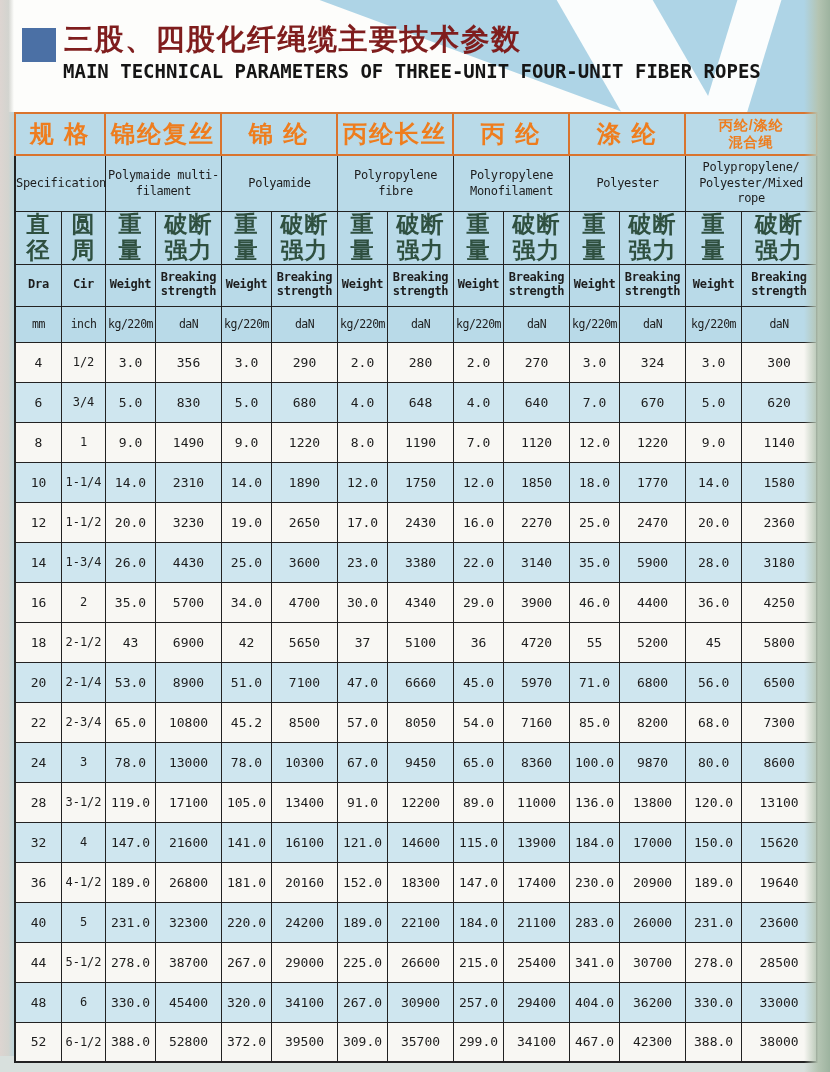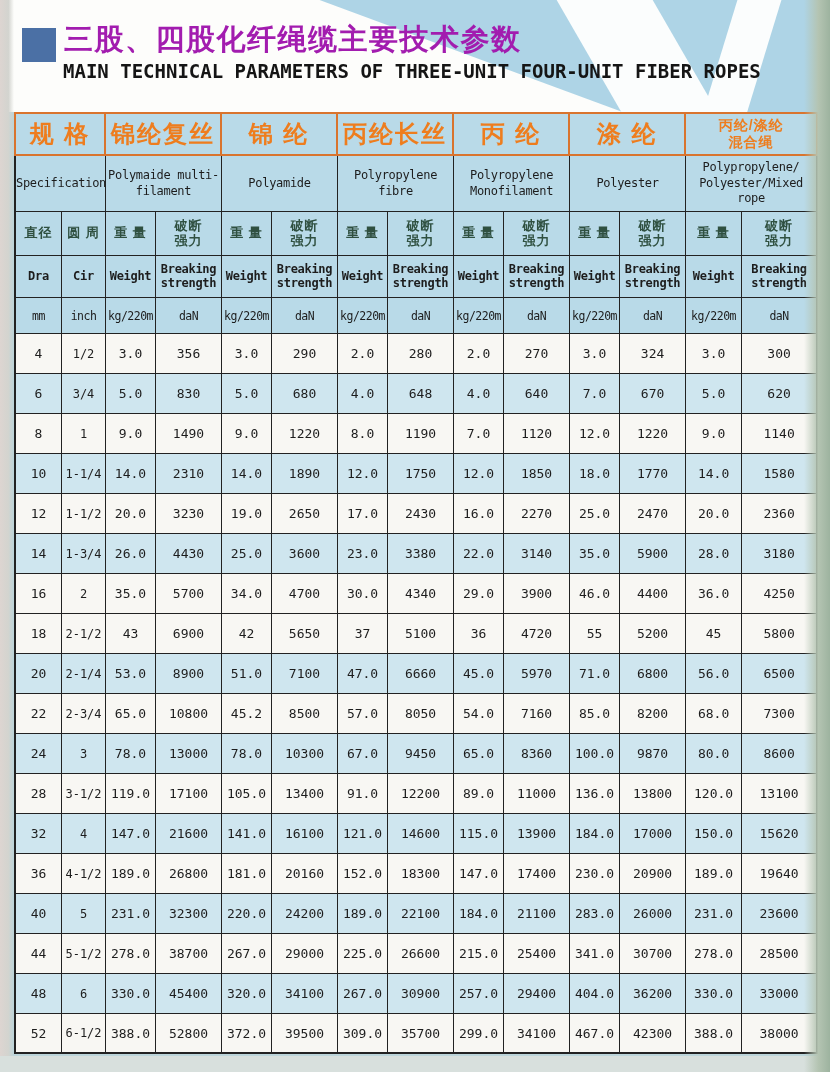--- a/index.html
+++ b/index.html
@@ -22,21 +22,21 @@
                 clip-path:polygon(38.5% 0, 100% 0, 100% 100%, 75% 100%); }
   .v-arm { position:absolute; top:-15px; height:215px; background:#fbfdfd; }
   .v-arm-left  { left:548px; width:96px; transform:skewX(30deg);  transform-origin:top left; }
   .v-arm-right { left:742px; width:44px; transform:skewX(-17deg); transform-origin:top left; }
 
   
   .title-block { position:absolute; left:0; top:0; z-index:4; }
   .bullet { position:absolute; left:22px; top:28px; width:34px; height:34px; background:#4b70a5; }
   .title-zh { position:absolute; left:64px; top:20px; width:740px; white-space:nowrap;
               font-family:Liberation Sans, sans-serif;
-              font-size:29px; font-weight:bold; color:#a21caf; letter-spacing:1.5px; }
+              font-size:29px; font-weight:bold; color:#7f1d1d; letter-spacing:1.5px; }
   .title-en { position:absolute; left:63px; top:60px; width:760px; white-space:nowrap;
               font-family:"DejaVu Sans Mono","Liberation Mono",monospace;
               font-size:19px; font-weight:bold; color:#151515; letter-spacing:0; }
 
   
   table.tbl { position:absolute; left:14px; top:112px; width:804px; z-index:5;
               border-spacing:0; table-layout:fixed; background:transparent; }
   td { text-align:center; vertical-align:middle; overflow:hidden;
        border-right:1.6px solid #222; border-bottom:1.6px solid #222;
        background:#b9dae8; color:#1d1d1d; }
@@ -46,21 +46,21 @@
 
   tr.r-group td { height:44px; border:none;
        border-top:2.4px solid #d9742e; border-bottom:2.2px solid #d9742e; border-right:2.2px solid #d9742e;
        font-family:"Liberation Sans","DejaVu Sans",sans-serif;
        font-weight:bold; color:#ee7d1e; font-size:24px; letter-spacing:2px; }
   tr.r-group td.first { border-left:2.4px solid #d9742e; }
   tr.r-group td.glast { border-right:2.4px solid #d9742e; font-size:14px; letter-spacing:1px; line-height:1.25; }
   tr.r-mat td  { height:56px; font-size:12px; line-height:1.3; letter-spacing:-0.3px; }
   td.spec { font-size:11.5px; letter-spacing:-0.8px; }
   tr.r-zh td   { height:44px; font-family:"Liberation Sans","DejaVu Sans",sans-serif;
-                 font-weight:bold; font-size:13px; color:#2f5040; line-height:1.12; letter-spacing:1px; }
+                 font-weight:bold; font-size:23px; color:#2f5040; line-height:1.12; letter-spacing:1px; }
   tr.r-en td   { height:42px; font-size:12px; line-height:1.15; letter-spacing:-0.3px;font-weight:bold; }
   tr.r-un td   { height:36px; font-size:11.5px; letter-spacing:-0.5px; }
   tr.r-data td { height:40px; font-size:13px; background:#f8f7f3; }
   tr.r-data td.inch { font-size:12px; }
   tr.r-data.alt td { background:#cfe6ef; }
   .pre { white-space:pre-line; }
 </style>
 </head>
 <body>
 

